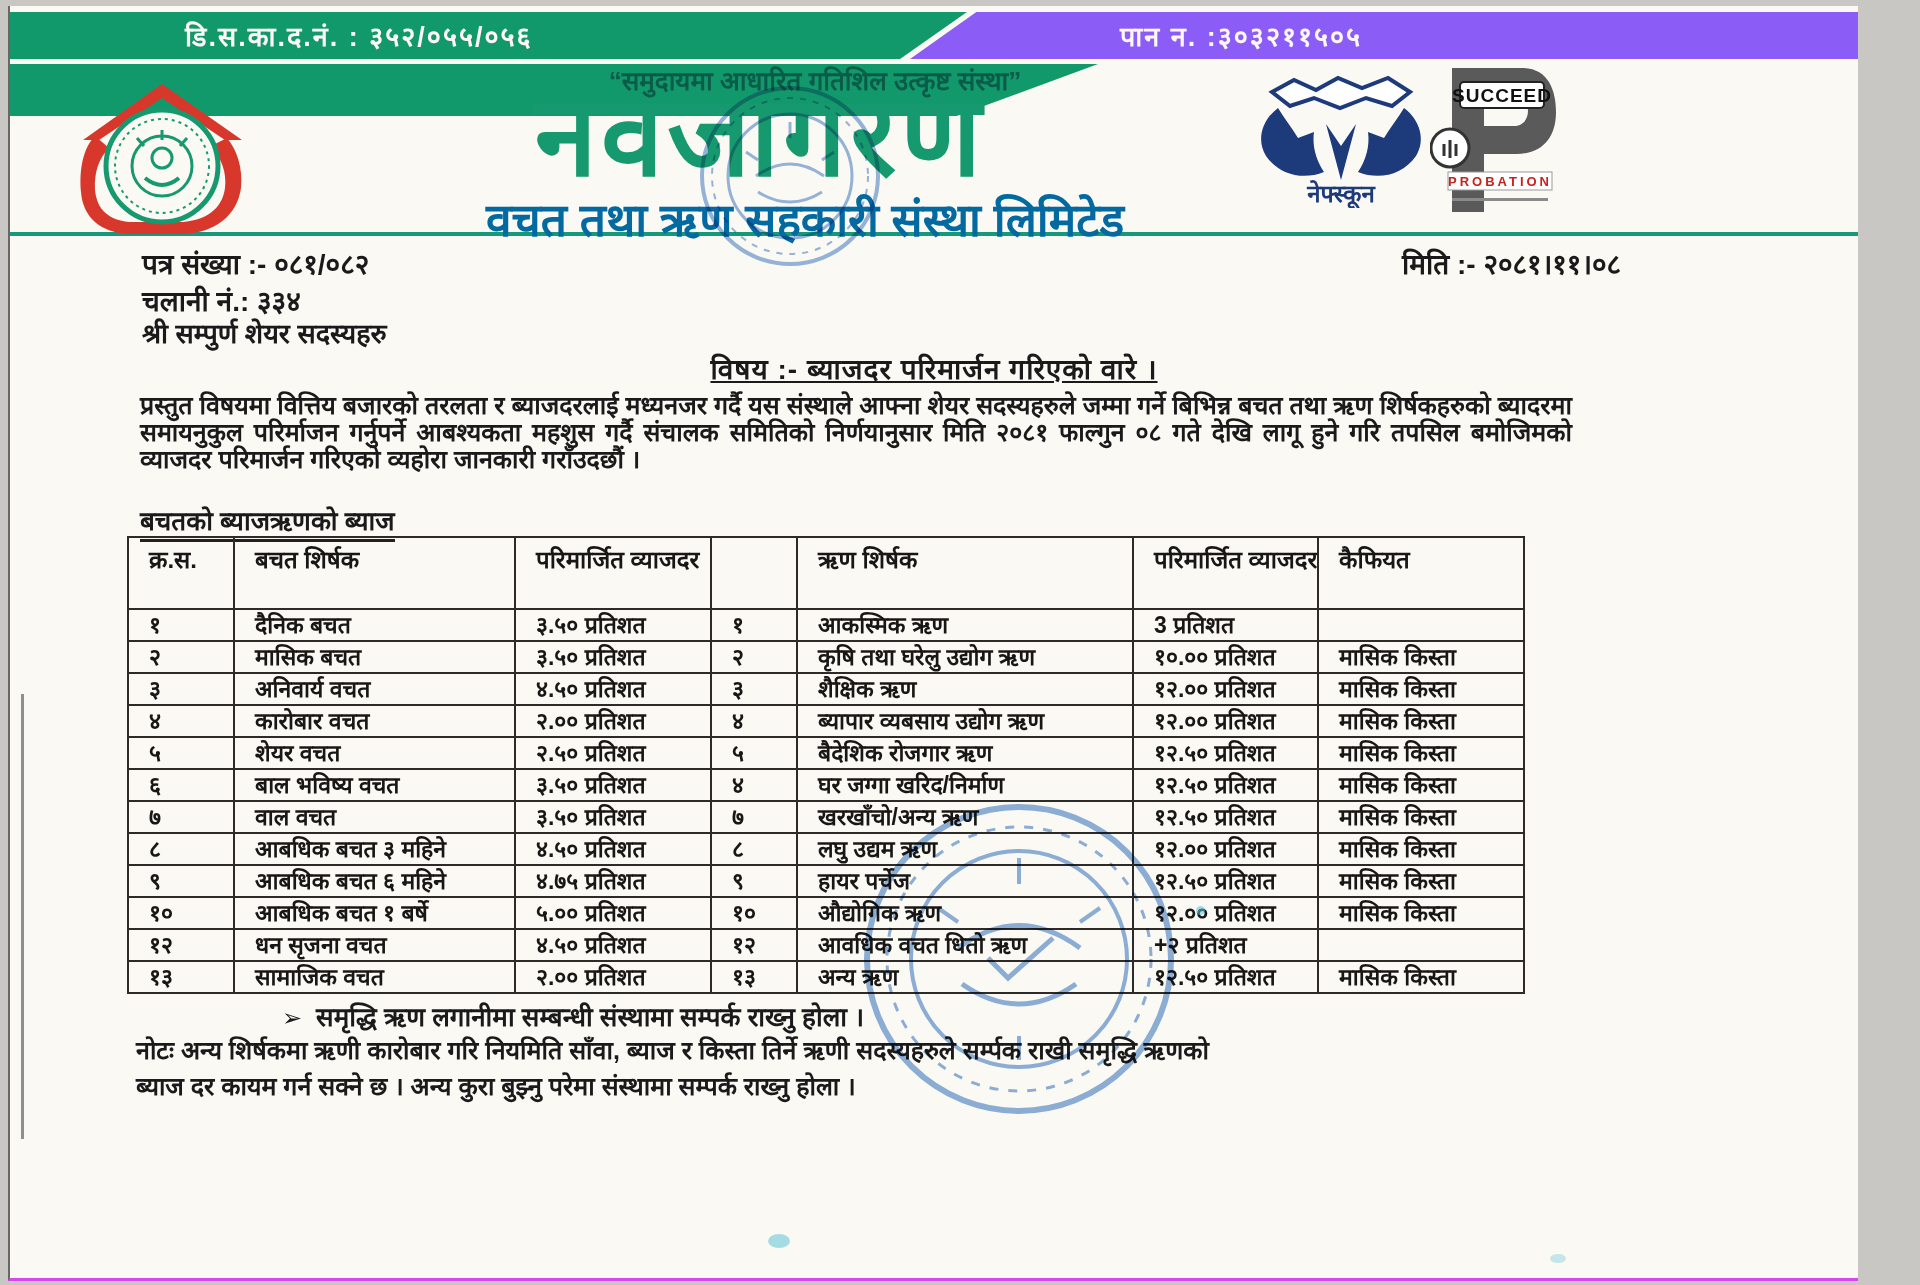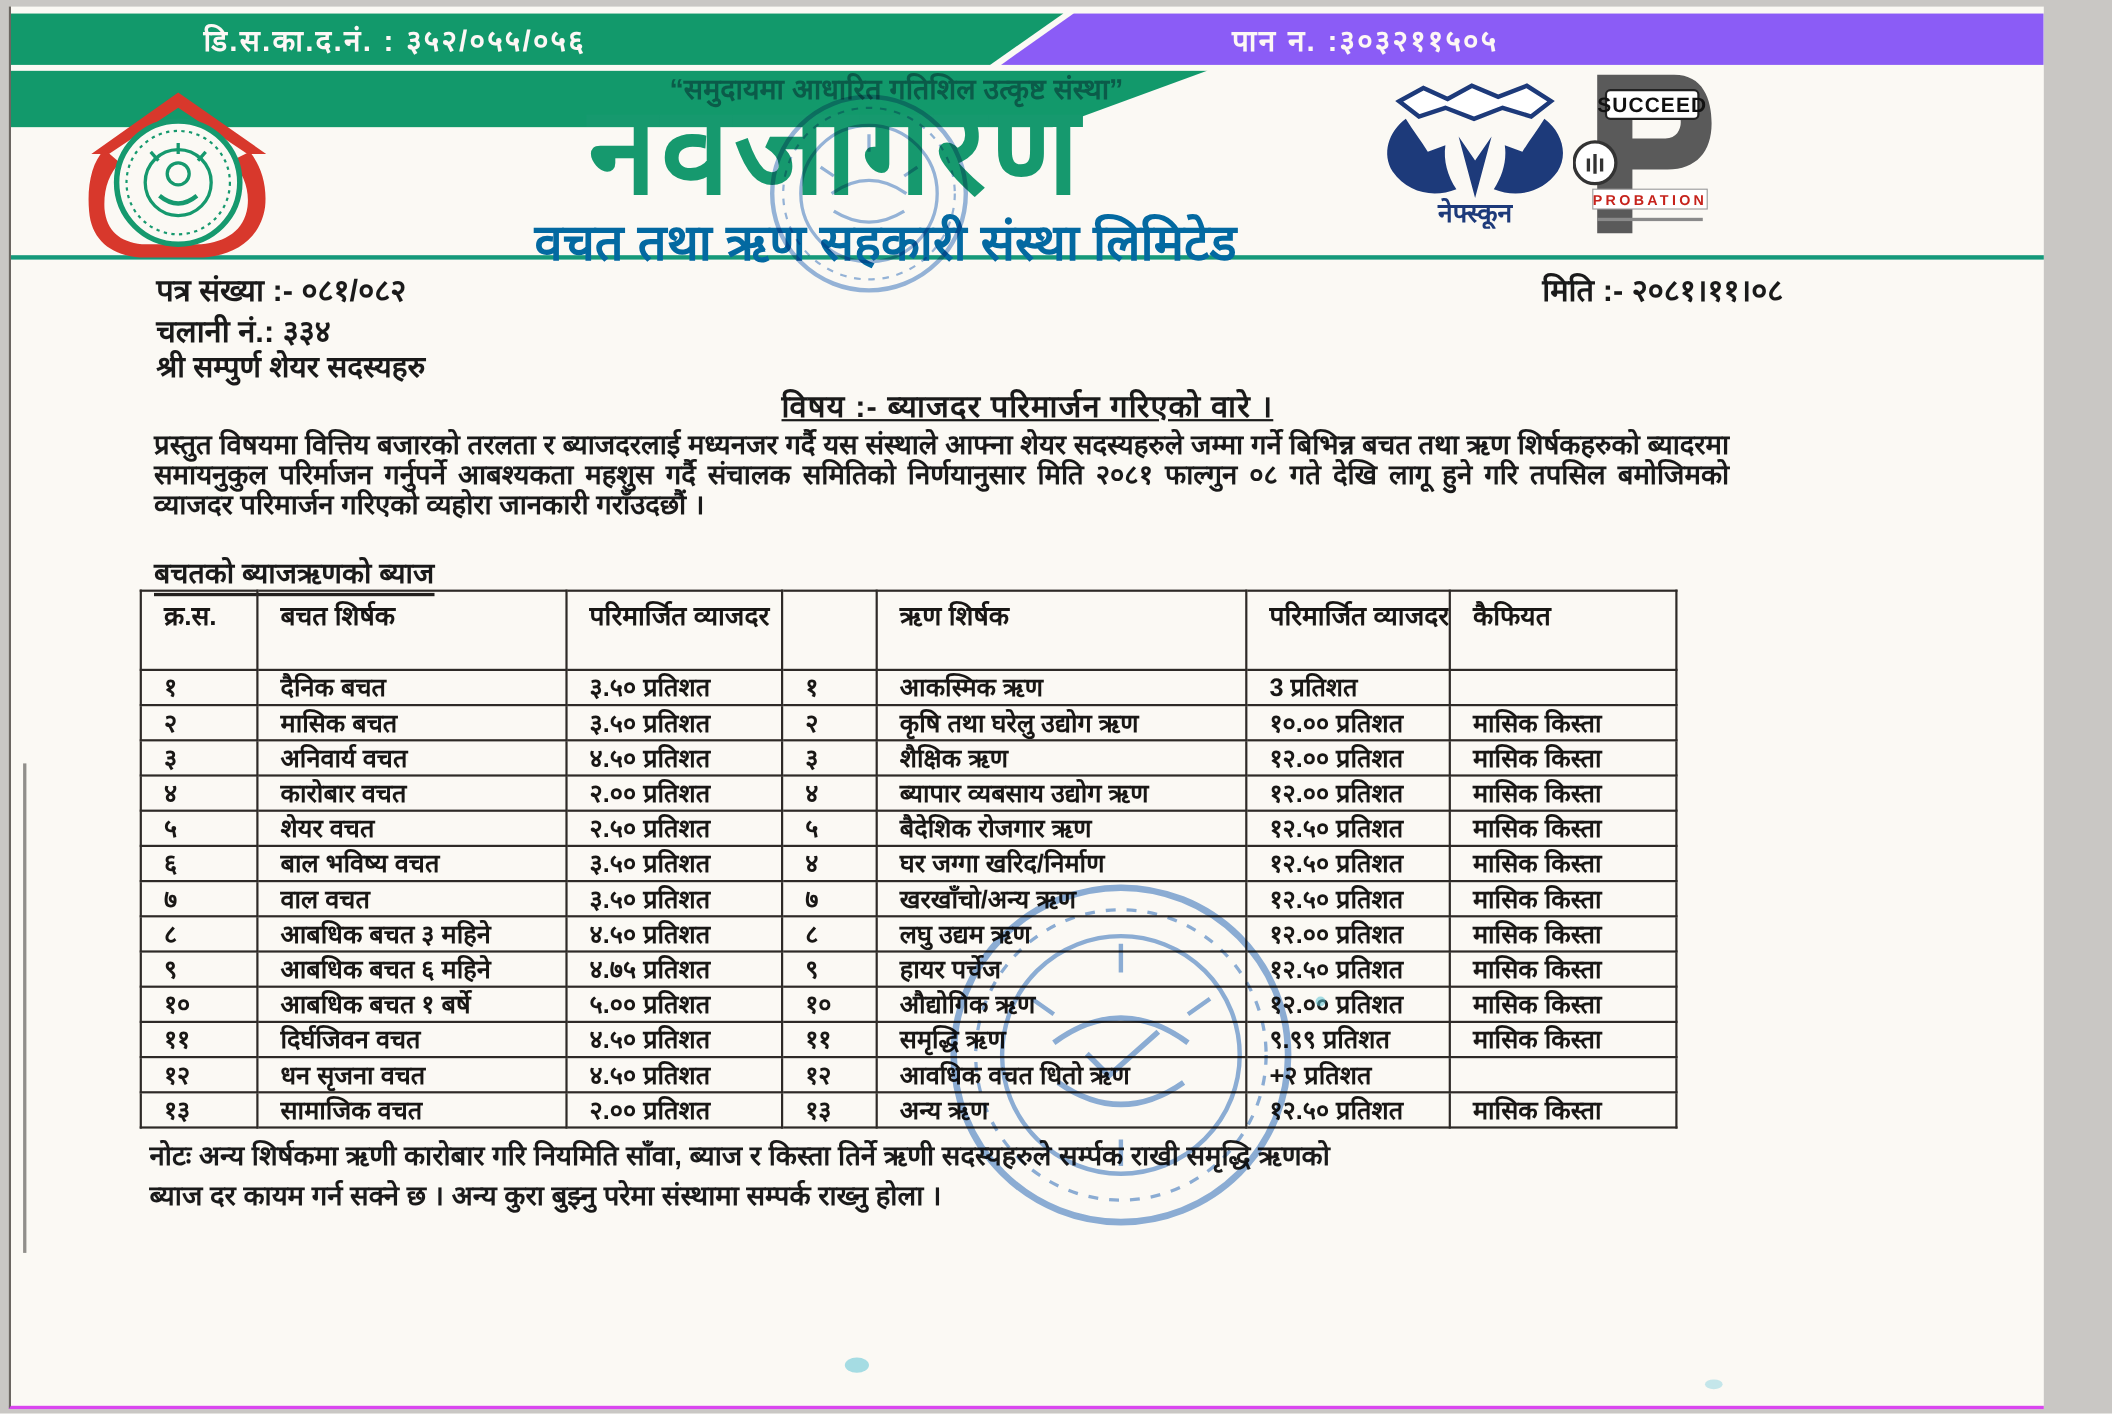--- a/index.html
+++ b/index.html
@@ -263,49 +263,43 @@
         <tr>
           <td>१०</td>
           <td>आबधिक बचत १ बर्षे</td>
           <td>५.०० प्रतिशत</td>
           <td>१०</td>
           <td>औद्योगिक ऋण</td>
           <td>१२.०० प्रतिशत</td>
           <td>मासिक किस्ता</td>
         </tr>
         <tr>
-          <td>११</td>
-          <td>दिर्घजिवन वचत</td>
-          <td>४.५० प्रतिशत</td>
-          <td>११</td>
-          <td>समृद्धि ऋण</td>
-          <td>९.९९ प्रतिशत</td>
-          <td>मासिक किस्ता</td>
-        </tr>
-        <tr>
           <td>१२</td>
           <td>धन सृजना वचत</td>
           <td>४.५० प्रतिशत</td>
           <td>१२</td>
           <td>आवधिक वचत धितो ऋण</td>
           <td>+२ प्रतिशत</td>
           <td></td>
         </tr>
         <tr>
           <td>१३</td>
           <td>सामाजिक वचत</td>
           <td>२.०० प्रतिशत</td>
           <td>१३</td>
           <td>अन्य ऋण</td>
           <td>१२.५० प्रतिशत</td>
           <td>मासिक किस्ता</td>
         </tr>
       </tbody>
   </table>
 
+  <div class="bullet-line">
+    <span class="arrow">➢</span><span>समृद्धि ऋण लगानीमा सम्बन्धी संस्थामा सम्पर्क राख्नु होला ।</span>
+  </div>
   <div class="note-1">नोटः अन्य शिर्षकमा ऋणी कारोबार गरि नियमिति साँवा, ब्याज र किस्ता तिर्ने ऋणी सदस्यहरुले सर्म्पक राखी समृद्धि ऋणको</div>
   <div class="note-2">ब्याज दर कायम गर्न सक्ने छ । अन्य कुरा बुझ्नु परेमा संस्थामा सम्पर्क राख्नु होला ।</div>
 
   <div class="stamp stamp-top">
     <svg width="188" height="188" viewBox="0 0 188 188">
       <circle cx="94" cy="94" r="88" fill="none" stroke="#2e6fc1" stroke-width="4"></circle>
       <circle cx="94" cy="94" r="62" fill="none" stroke="#2e6fc1" stroke-width="3"></circle>
       <circle cx="94" cy="94" r="78" fill="none" stroke="#2e6fc1" stroke-width="2" stroke-dasharray="6 7"></circle>
       <path d="M60 94 Q94 70 128 94 M62 110 Q94 130 126 110" fill="none" stroke="#2e6fc1" stroke-width="3"></path>
       <path d="M94 40 L94 56 M50 70 L62 78 M138 70 L126 78" stroke="#2e6fc1" stroke-width="3"></path>

